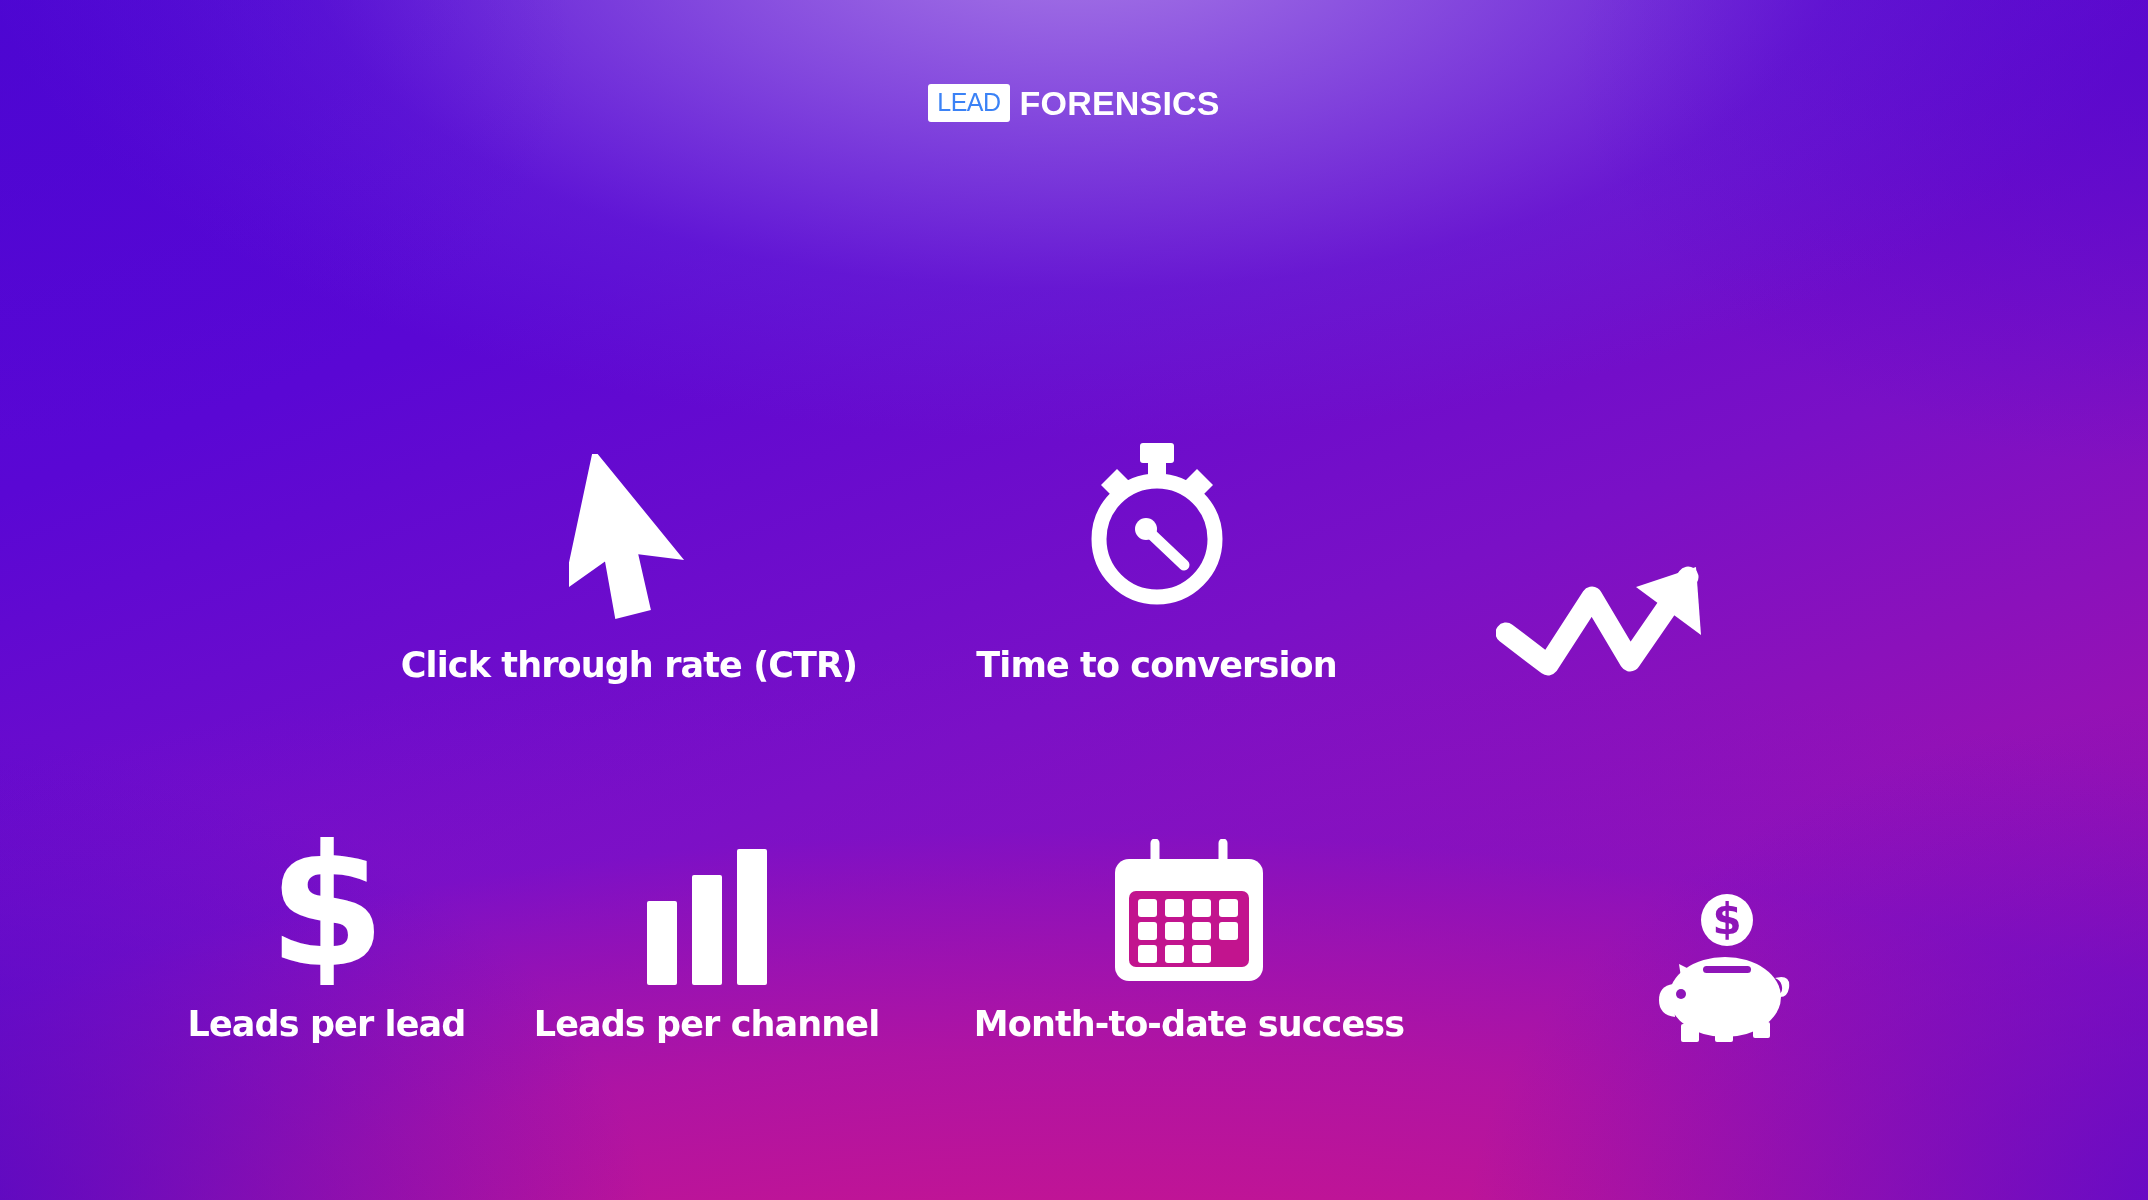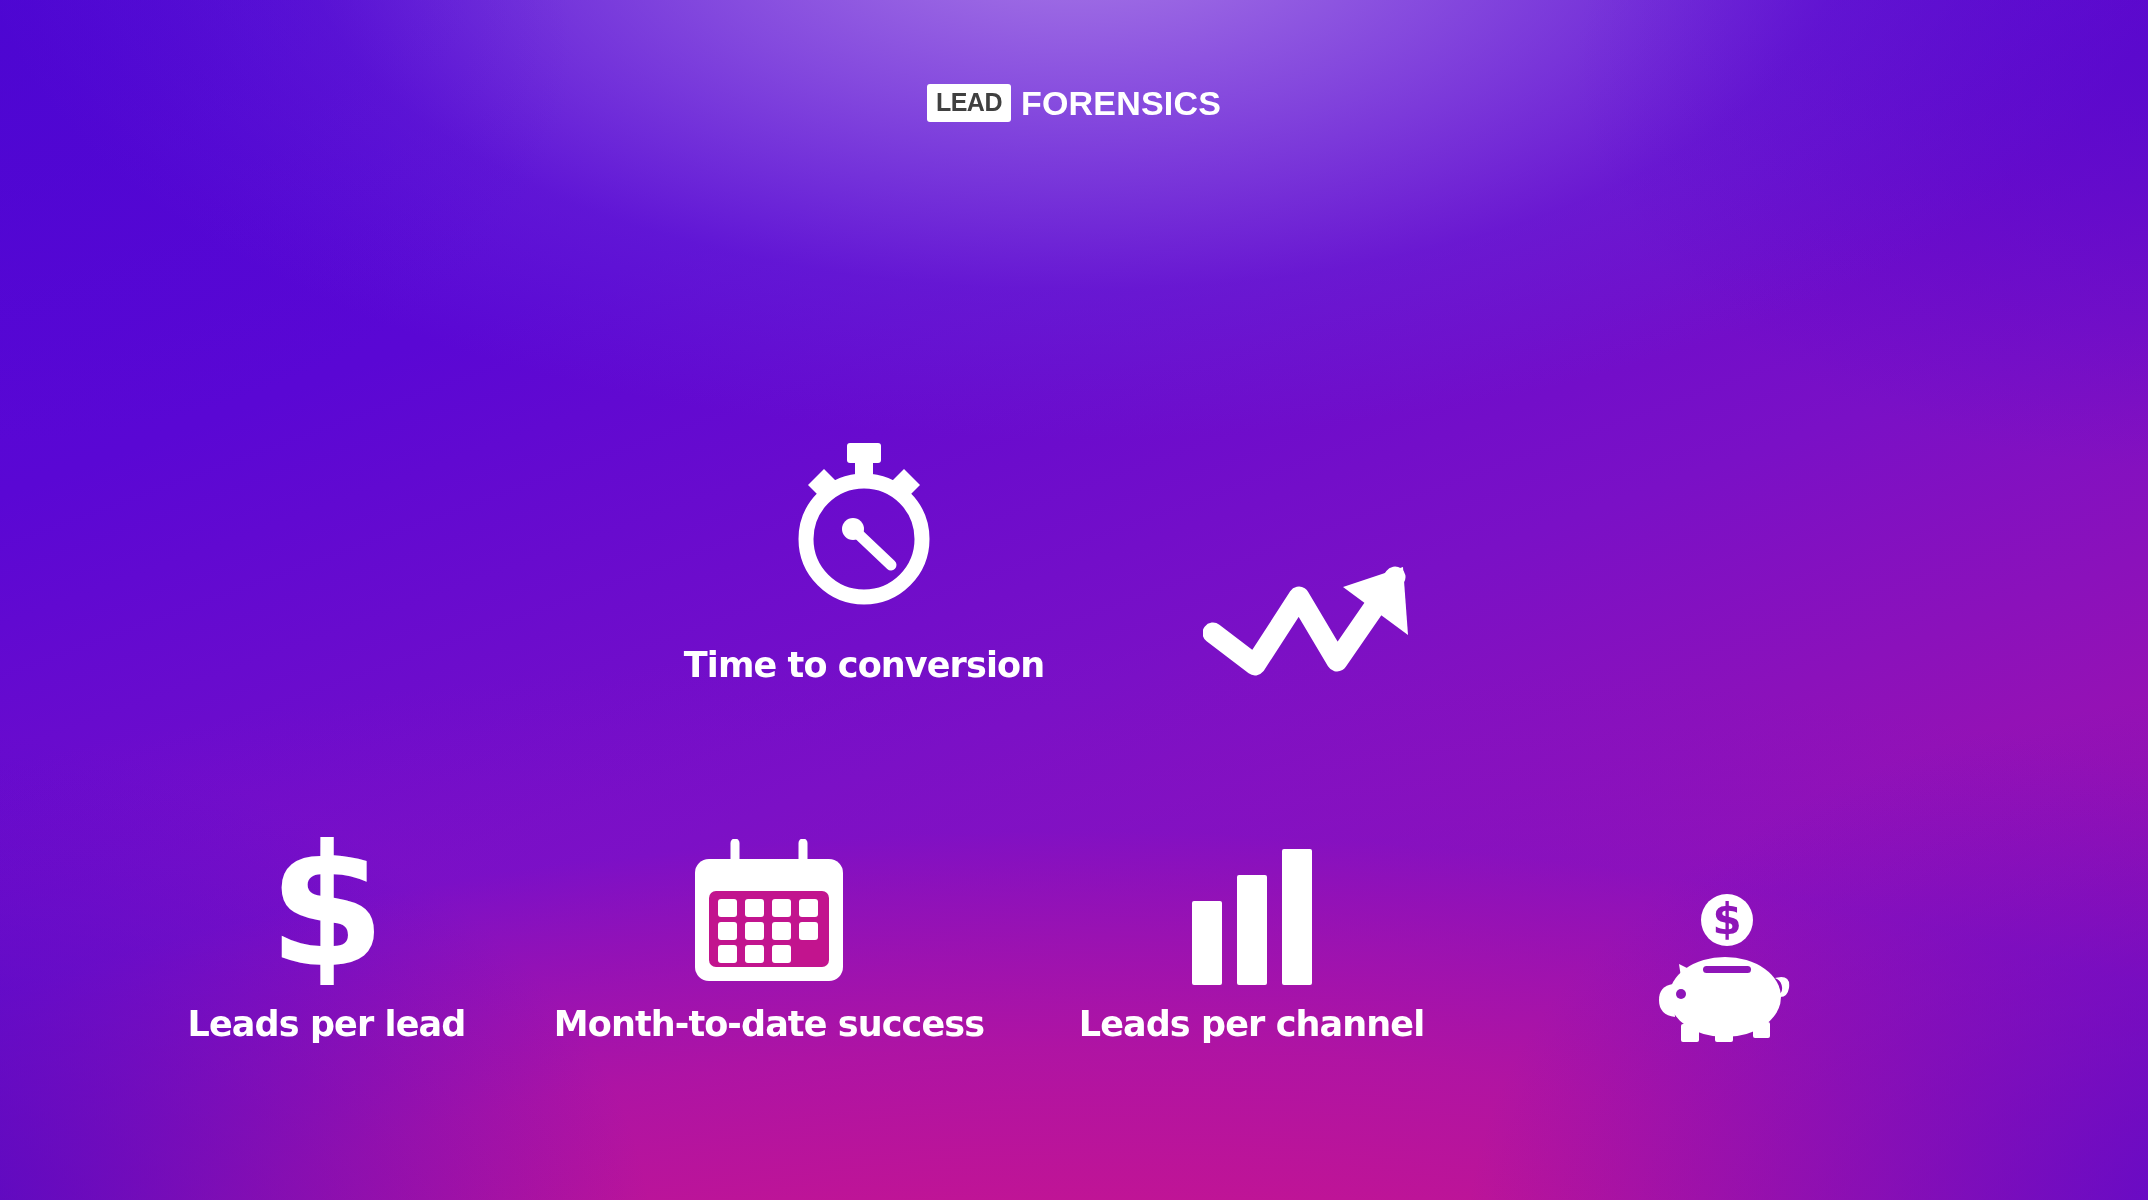--- a/index.html
+++ b/index.html
@@ -57,22 +57,22 @@
   }
 
   
   .logo{
     margin-top:84px;
     display:flex; align-items:center; gap:10px;
     user-select:none;
   }
   .logo-mark{
     background:#ffffff;
-    color:#404040;
-    font-weight:bold;
+    color:#3b82f6;
+    font-weight:normal;
     font-size:25px;
     letter-spacing:-0.5px;
     line-height:1;
     padding:6px 9px 7px 9px;
     border-radius:3px;
     font-family:"Liberation Sans", sans-serif;
   }
   .logo-word{
     color:#ffffff;
     font-weight:bold;
@@ -153,20 +153,32 @@
   <div id="content">
 
     <div class="logo">
       <span class="logo-mark">LEAD</span>
       <span class="logo-word">FORENSICS</span>
     </div>
 
 
     <div class="row row-top">
 
+      <div class="metric m-ctr">
+        <div class="icon-wrap">
+          <span>
+            <svg width="120" height="172" viewBox="0 0 120 172" aria-hidden="true">
+              <g fill="#ffffff">
+                <path d="M6 4 L6 150 L41 112 L63 166 L96 150 L72 98 L118 94 Z" transform="rotate(12 60 86)"></path>
+              </g>
+            </svg>
+          </span>
+        </div>
+        <div class="label">Click through rate (CTR)</div>
+      </div>
 
       <div class="metric m-time">
         <div class="icon-wrap">
           <span>
             <svg width="146" height="164" viewBox="0 0 146 164" aria-hidden="true">
               <g fill="#ffffff">
 
                 <rect x="56" y="2" width="34" height="20" rx="3"></rect>
                 <rect x="64" y="20" width="18" height="16"></rect>
 
@@ -204,20 +216,35 @@
 
       <div class="metric m-cpl">
         <div class="icon-wrap">
           <span>
             <svg width="112" height="160" viewBox="0 0 112 160" aria-hidden="true">
               <text x="56" y="140" text-anchor="middle" font-family="DejaVu Sans, sans-serif" font-size="168" font-weight="bold" fill="#ffffff">$</text>
             </svg>
           </span>
         </div>
         <div class="label">Leads per lead</div>
+      </div>
+
+      <div class="metric m-lpc">
+        <div class="icon-wrap">
+          <span>
+            <svg width="124" height="136" viewBox="0 0 124 136" aria-hidden="true">
+              <g fill="#ffffff">
+                <rect x="2" y="52" width="30" height="84" rx="2"></rect>
+                <rect x="47" y="26" width="30" height="110" rx="2"></rect>
+                <rect x="92" y="0" width="30" height="136" rx="2"></rect>
+              </g>
+            </svg>
+          </span>
+        </div>
+        <div class="label">Leads per channel</div>
       </div>
 
       <div class="metric m-mtd">
         <div class="icon-wrap">
           <span>
             <svg width="156" height="146" viewBox="0 0 156 146" aria-hidden="true">
               <g fill="none" stroke="#ffffff" stroke-width="9">
                 <path d="M44 4 v30" stroke-linecap="round"></path>
                 <path d="M112 4 v30" stroke-linecap="round"></path>
                 <path d="M36 26 a9 12 0 0 0 18 0"></path>
@@ -241,35 +268,20 @@
                 <rect x="27" y="106" width="19" height="18" rx="3"></rect>
                 <rect x="54" y="106" width="19" height="18" rx="3"></rect>
                 <rect x="81" y="106" width="19" height="18" rx="3"></rect>
               </g>
             </svg>
           </span>
         </div>
         <div class="label">Month-to-date success</div>
       </div>
 
-      <div class="metric m-lpc">
-        <div class="icon-wrap">
-          <span>
-            <svg width="124" height="136" viewBox="0 0 124 136" aria-hidden="true">
-              <g fill="#ffffff">
-                <rect x="2" y="52" width="30" height="84" rx="2"></rect>
-                <rect x="47" y="26" width="30" height="110" rx="2"></rect>
-                <rect x="92" y="0" width="30" height="136" rx="2"></rect>
-              </g>
-            </svg>
-          </span>
-        </div>
-        <div class="label">Leads per channel</div>
-      </div>
-
       <div class="metric m-roi">
         <div class="icon-wrap">
           <span>
             <svg width="140" height="150" viewBox="0 0 140 150" aria-hidden="true">
 
               <circle cx="70" cy="28" r="26" fill="#ffffff"></circle>
               <text x="70" y="42" text-anchor="middle" font-family="DejaVu Sans, sans-serif" font-size="42" font-weight="bold" fill="#8e15b8">$</text>
               <g fill="#ffffff">
 
                 <path d="M118 86 q16 -4 14 10 q-2 12 -14 8 q8 -2 7 -9 q-1 -7 -7 -9 z"></path>

